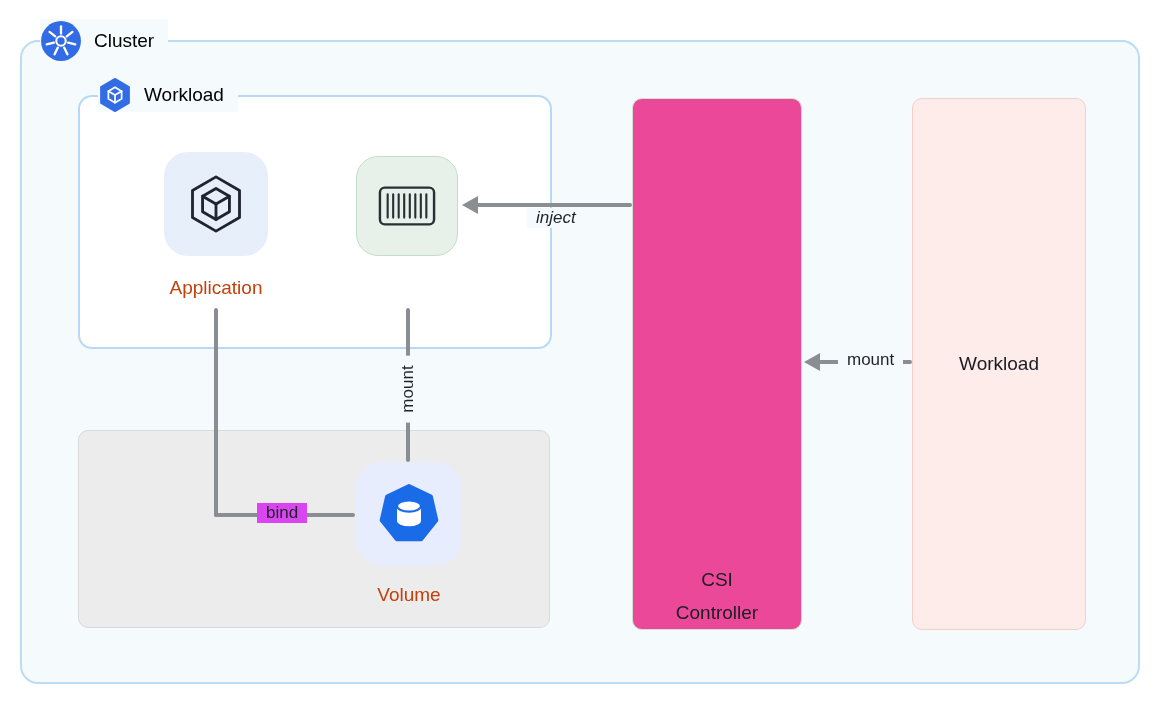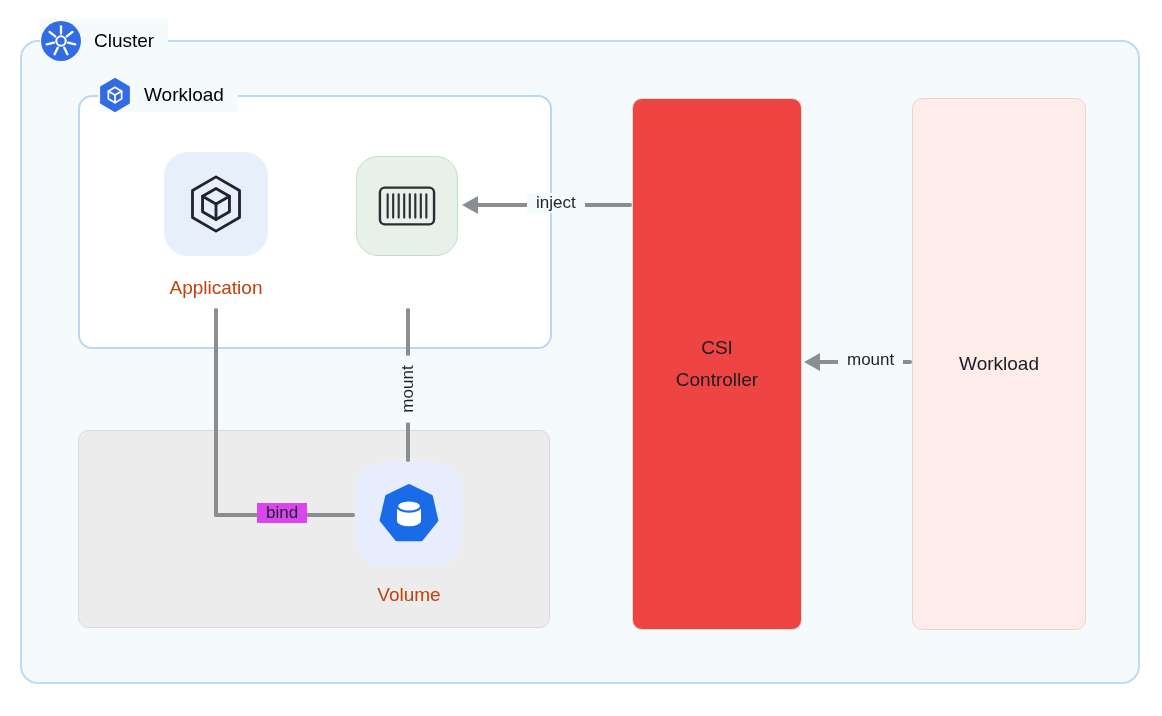--- a/index.html
+++ b/index.html
@@ -6,22 +6,22 @@
   #stage{position:relative;width:1162px;height:716px;background:#ffffff;overflow:hidden;}
 
   
   .cluster-box{position:absolute;left:20px;top:40px;width:1116px;height:640px;
     background:#f5fafd;border:2px solid #bcdcf4;border-radius:18px;}
   .workload-box{position:absolute;left:78px;top:95px;width:470px;height:250px;
     background:#ffffff;border:2px solid #b9d8f3;border-radius:14px;}
   .gray-box{position:absolute;left:78px;top:430px;width:470px;height:196px;
     background:#ececec;border:1px solid #dadada;border-radius:10px;}
   .csi-box{position:absolute;left:632px;top:98px;width:168px;height:530px;
-    background:#ef4444;border:1px solid #d0e1cf;border-radius:10px;
-    display:flex;align-items:center;justify-content:center;}
+    background:#ec4899;border:1px solid #d0e1cf;border-radius:10px;
+    display:flex;align-items:flex-end;justify-content:center;}
   .api-box{position:absolute;left:912px;top:98px;width:172px;height:530px;
     background:#fdeceا;background:#fdecea;border:1px solid #f4d0cb;border-radius:10px;
     display:flex;align-items:center;justify-content:center;}
   .tall-label{width:110px;text-align:center;font-size:19px;line-height:1.7;color:#1b1d21;}
 
   
   .legend{position:absolute;display:flex;align-items:center;gap:10px;
     background:#f5fafd;padding:0 12px 0 0;}
   .legend-label{font-size:19px;font-weight:500;color:#000000;padding:2px 2px;}
   .cluster-legend{left:40px;top:19px;height:44px;}
@@ -63,21 +63,21 @@
   <div class="csi-box">
     <div class="tall-label">CSI Controller</div>
   </div>
 
   <div class="api-box">
     <div class="tall-label" style="width:130px">Workload</div>
   </div>
 
   <div class="line" style="left:470px;top:203px;width:162px;height:4px;"></div>
   <div class="arrowhead-left" style="left:462px;top:196px;"></div>
-  <span class="edge-label mask-cluster" style="left:527px;top:193px;">inject</span>
+  <span class="edge-label mask-cluster" style="left:527px;top:208px;font-style:italic;">inject</span>
 
   <div class="line" style="left:818px;top:360px;width:94px;height:4px;"></div>
   <div class="arrowhead-left" style="left:804px;top:353px;"></div>
   <span class="edge-label mask-cluster" style="left:838px;top:350px;">mount</span>
 
   <div class="line" style="left:214px;top:308px;width:4px;height:209px;"></div>
   <div class="line" style="left:214px;top:513px;width:141px;height:4px;"></div>
   <span class="edge-label mask-gray" style="left:257px;top:503px;">bind</span>
 
   <div class="line" style="left:406px;top:308px;width:4px;height:154px;"></div>

